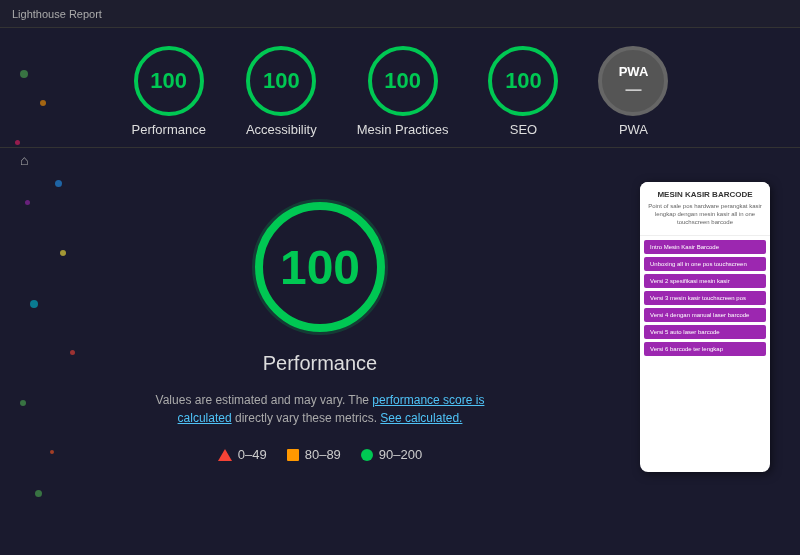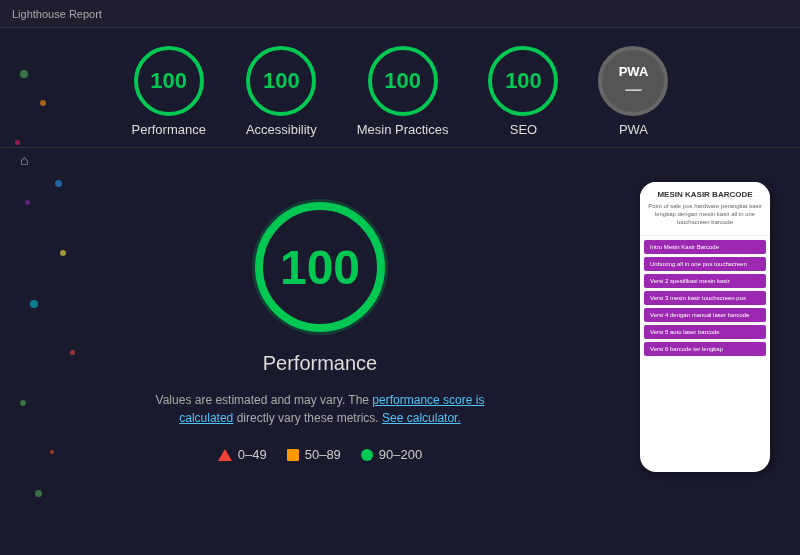--- a/index.html
+++ b/index.html
@@ -183,21 +183,21 @@
     .right-panel {
       width: 140px;
       flex-shrink: 0;
       margin-top: 0;
     }
 
     .phone-mockup {
       width: 130px;
       height: 290px;
       background: #fff;
-      border-radius: 16px;
+      border-radius: 8px;
       overflow: hidden;
       box-shadow: 2px 2px 10px rgba(0,0,0,0.5);
     }
 
     .phone-header {
       background: #fff;
       padding: 8px;
       text-align: center;
       border-bottom: 1px solid #eee;
     }
@@ -305,31 +305,31 @@
 
 <div class="main-content">
 
   <div class="left-panel">
     <div class="big-score-circle">
       <span>100</span>
     </div>
     <div class="big-score-label">Performance</div>
 
     <p class="description-text">
-      <span>Values are estimated and may vary. The </span><a>performance score is calculated</a><span> directly vary these metrics. </span><a>See calculator.</a>
+      <span>Values are estimated and may vary. The </span><a>performance score is calculated</a><span> directly vary these metrics. </span><a>See calculated.</a>
     </p>
 
     <div class="legend-row">
       <div class="legend-item">
         <div class="legend-dot red"></div>
         <span>0–49</span>
       </div>
       <div class="legend-item">
         <div class="legend-dot orange"></div>
-        <span>50–89</span>
+        <span>80–89</span>
       </div>
       <div class="legend-item">
         <div class="legend-dot green"></div>
         <span>90–200</span>
       </div>
     </div>
   </div>
 
   <div class="right-panel">
     <div class="phone-mockup">

